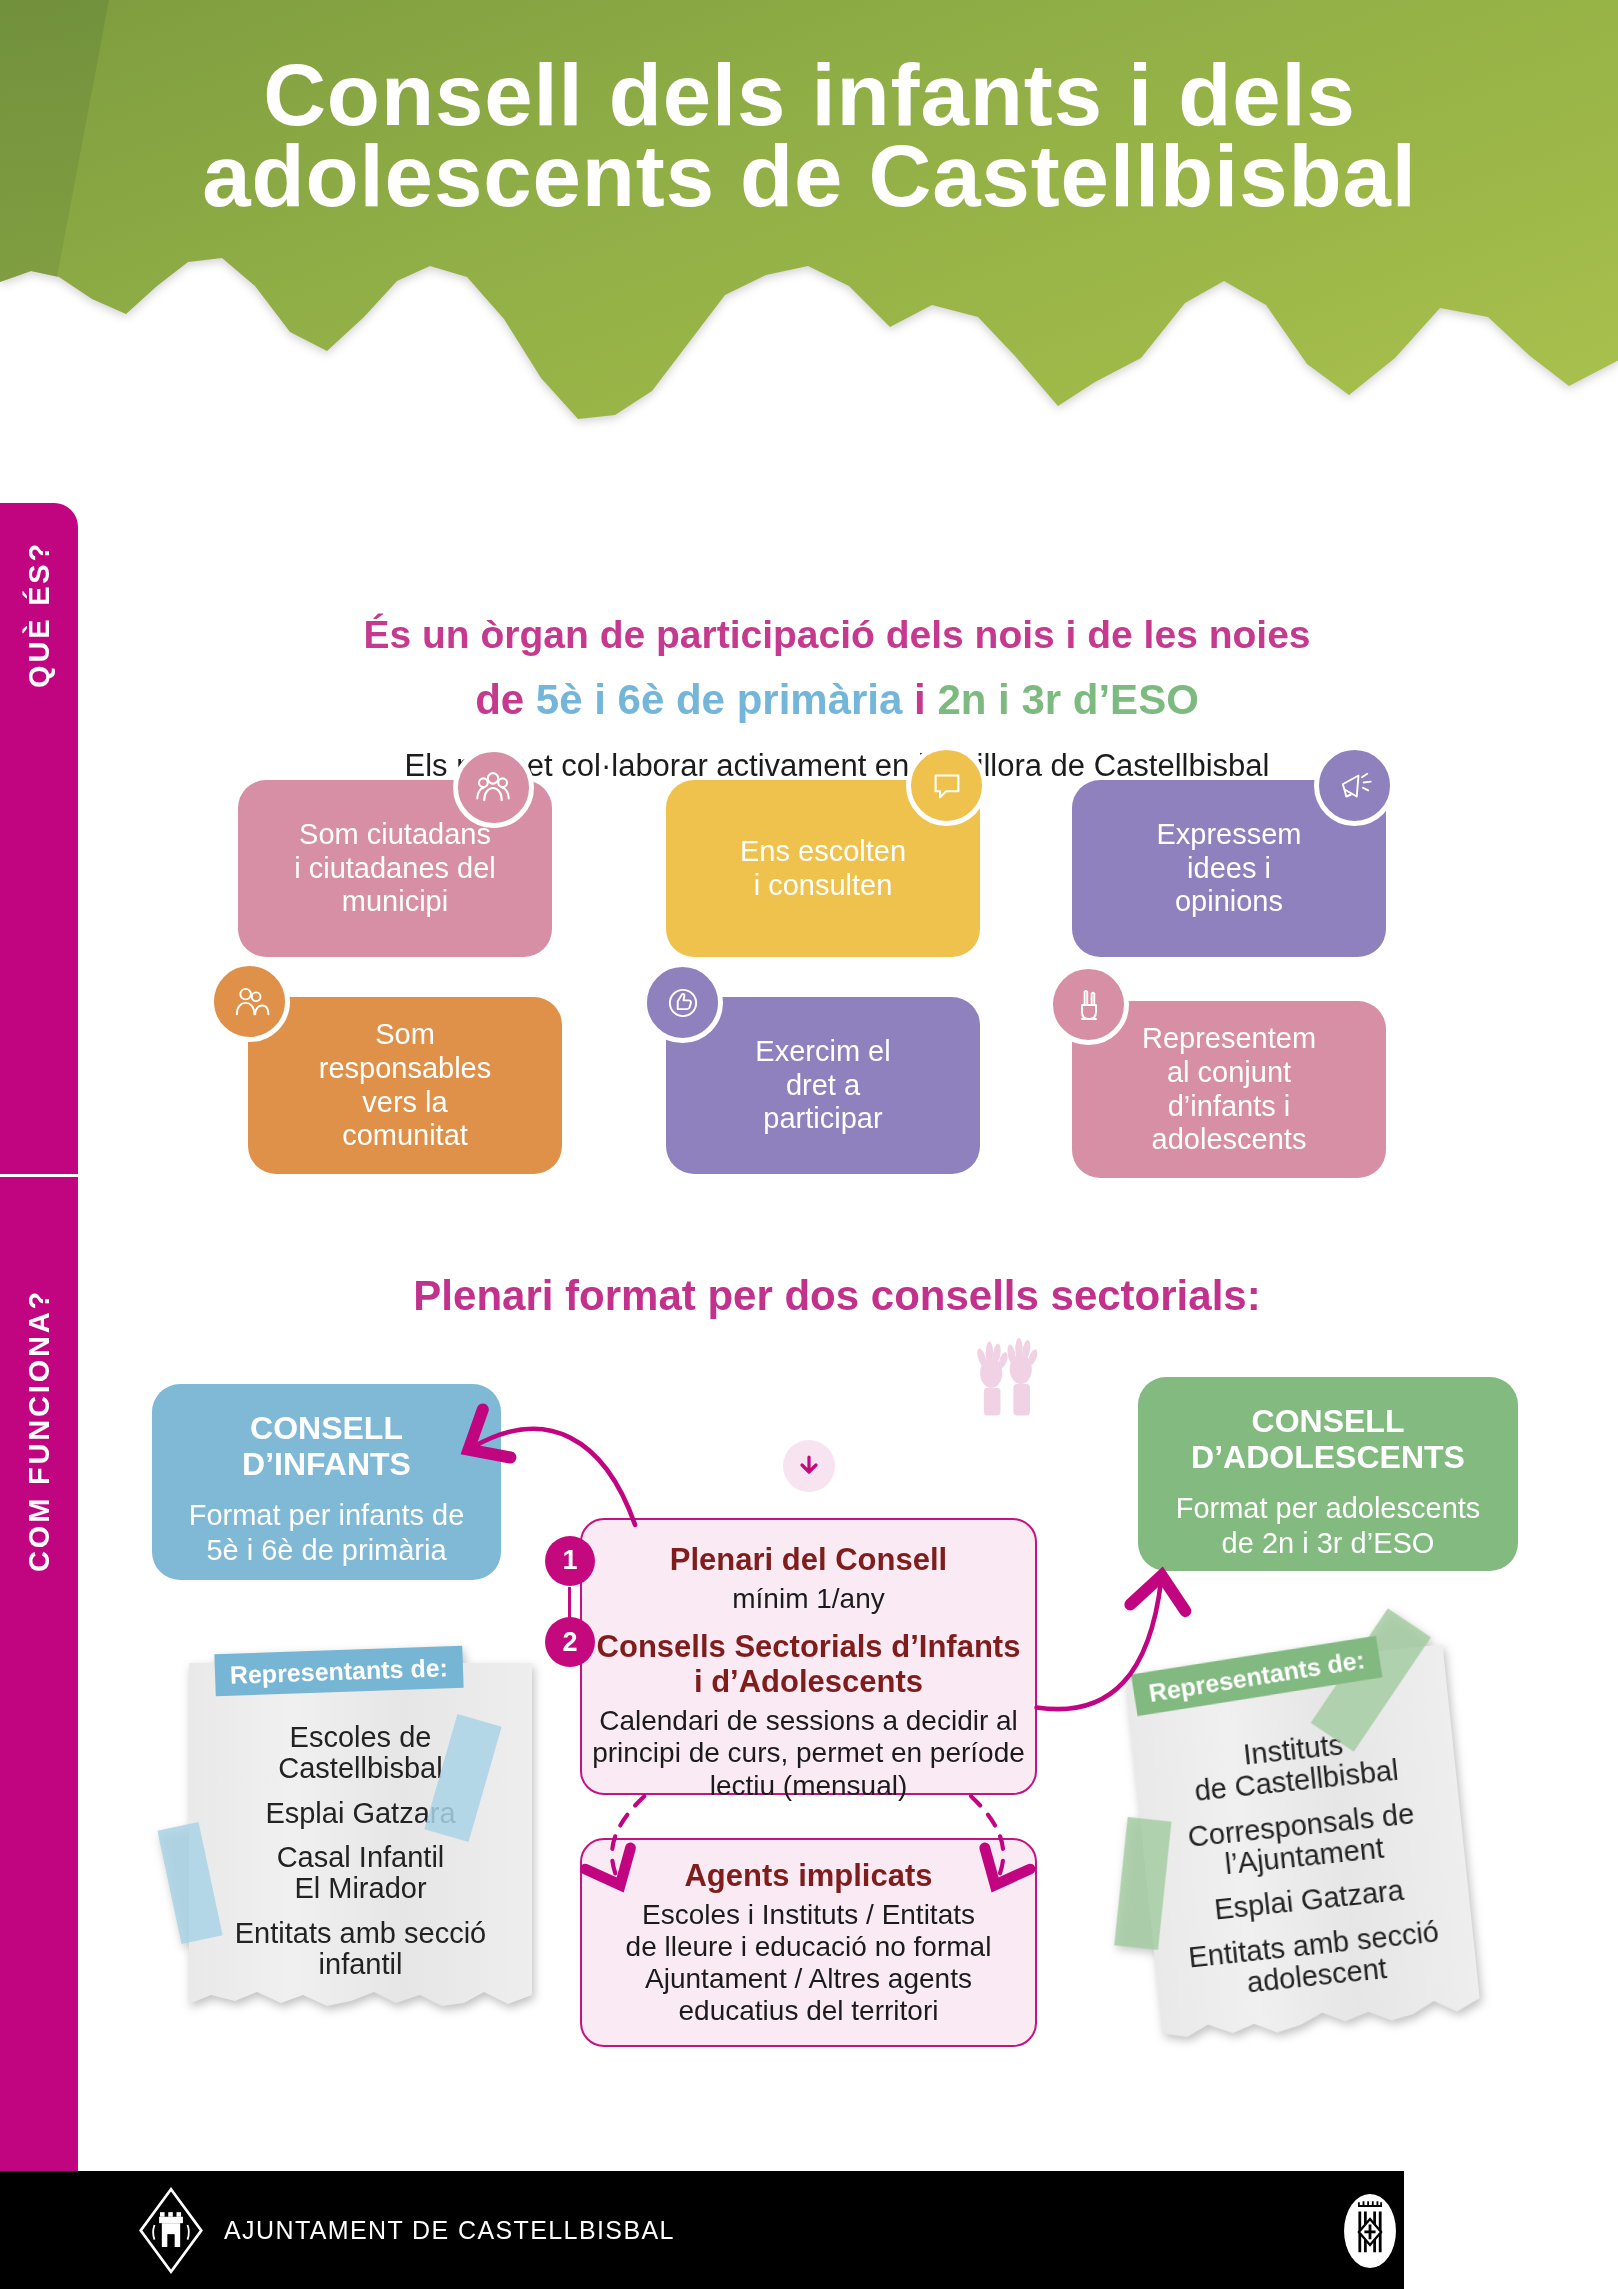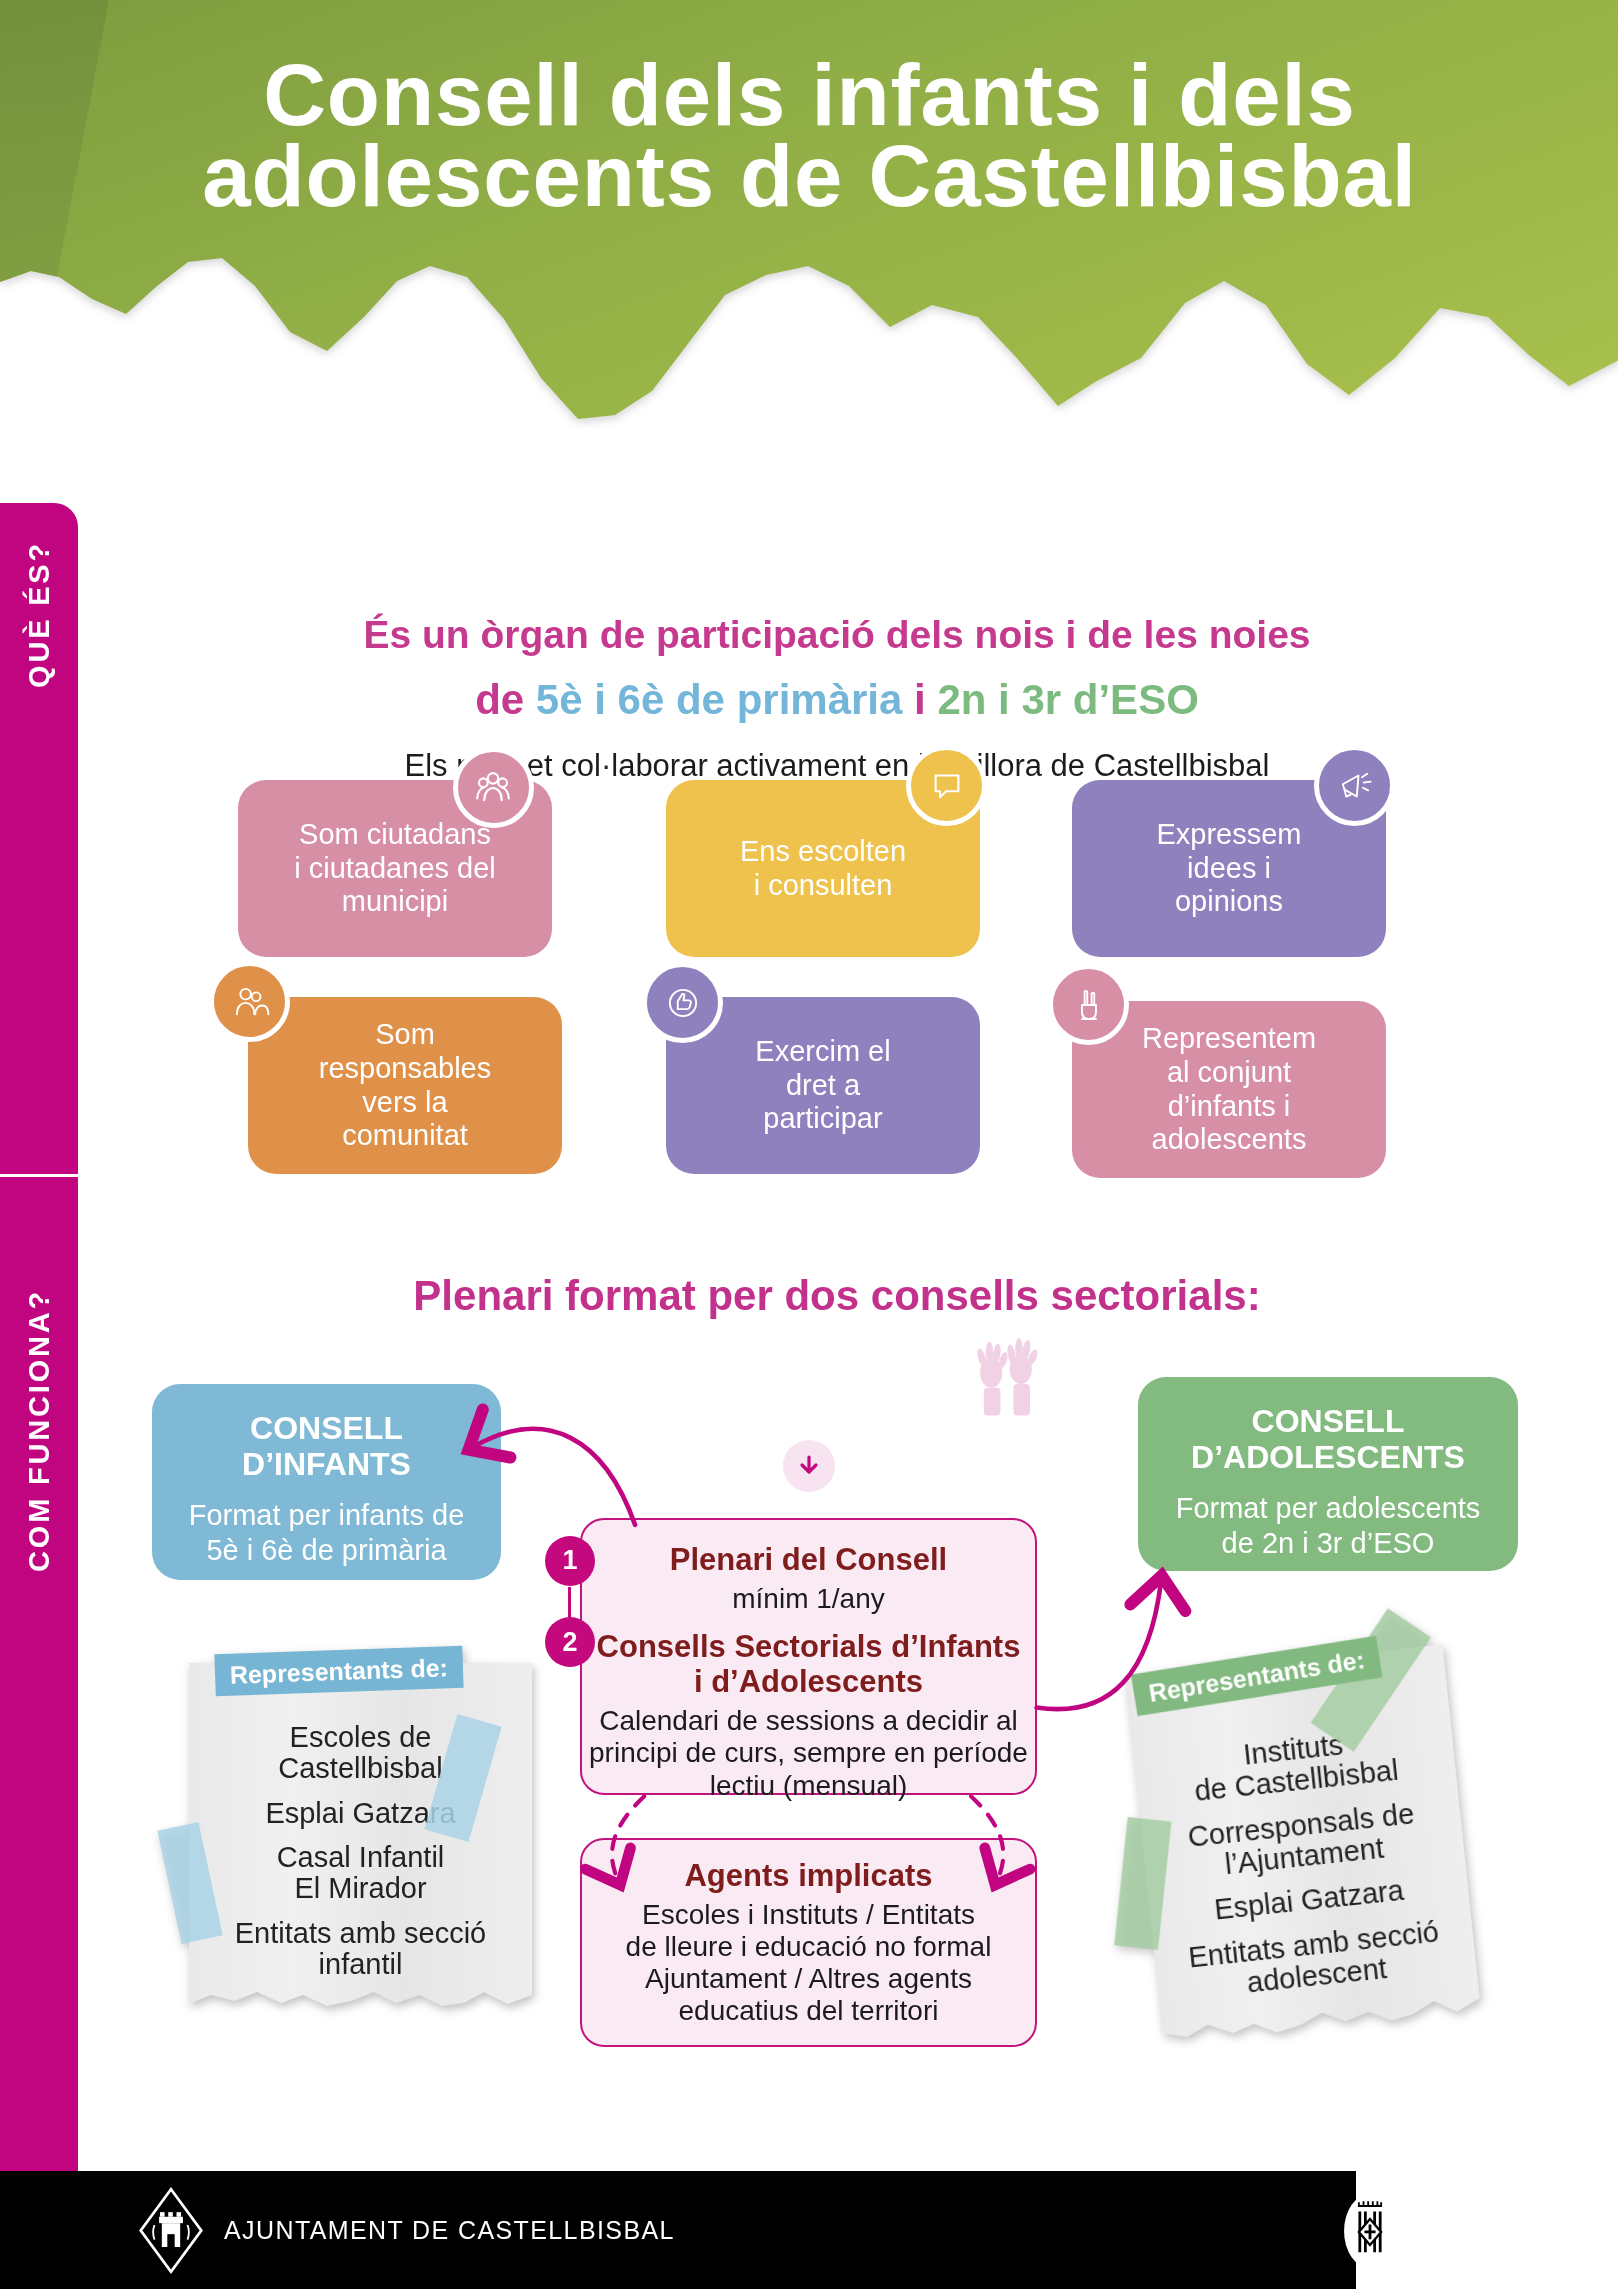--- a/index.html
+++ b/index.html
@@ -72,21 +72,21 @@
     clip-path:polygon(0 0,343px 0,343px 332px,319px 341px,295px 329px,275px 340px,253px 343px,231px 332px,207px 340px,185px 329px,162px 338px,138px 343px,114px 332px,92px 340px,68px 329px,46px 338px,22px 332px,0 341px);}
   .paper.right-p{left:0;top:14.8px;width:319px;height:378px;
     clip-path:polygon(0 0,319px 0,319px 356px,295px 367px,273px 354px,251px 365px,229px 369px,207px 358px,183px 365px,161px 354px,138px 364px,114px 369px,92px 358px,70px 365px,46px 354px,24px 364px,0 358px);}
   .papergroup{position:absolute;}
   .paperlabel{position:absolute;color:#fff;font-size:25px;font-weight:700;padding:6.5px 14.8px;z-index:3;}
   .tape{position:absolute;opacity:.85;z-index:2;}
   .paperlist{position:absolute;left:0;width:100%;text-align:center;font-size:29px;color:#222;line-height:1.08;z-index:1;}
   .paperlist .pitem{margin-bottom:13px;}
 
   
-  .footer{position:absolute;left:0;top:2171px;width:1356px;height:119px;background:#000;}
+  .footer{position:absolute;left:0;top:2171px;width:1356px;height:119px;background:#000;padding-left:48px;}
   .foot-left{position:absolute;left:138px;top:0;height:119px;display:flex;align-items:center;}
   .foot-left .ftext{color:#fff;font-size:25px;letter-spacing:1.4px;margin-left:20px;font-weight:500;}
   .foot-right{position:absolute;left:1343px;top:0;height:119px;display:flex;align-items:center;}
   .foot-right .ftext{color:#fff;font-size:27px;font-weight:700;line-height:1.15;margin-left:19px;}
 
   svg{display:block;}
   .arrows-overlay{position:absolute;left:0;top:0;width:1619px;height:2290px;pointer-events:none;z-index:6;}
 </style>
 </head>
 <body>
@@ -227,21 +227,21 @@
 
   <div class="stepbox">
     <div class="numcircle" style="top:15.7px;">1</div>
     <div class="numline"></div>
     <div class="numcircle" style="top:97px;">2</div>
     <div style="margin-top:23px;" class="steptitle">Plenari del Consell</div>
     <div class="stepbody">mínim 1/any</div>
     <div style="margin-top:14.8px;" class="steptitle ws">Consells Sectorials d’Infants
 i d’Adolescents</div>
     <div class="stepbody ws">Calendari de sessions a decidir al
-principi de curs, sempre en període
+principi de curs, permet en període
 lectiu (mensual)</div>
   </div>
 
   <div class="agentsbox">
     <div style="margin-top:18.5px;" class="steptitle">Agents implicats</div>
     <div class="stepbody ws">Escoles i Instituts / Entitats
 de lleure i educació no formal
 Ajuntament / Altres agents
 educatius del territori</div>
   </div>

